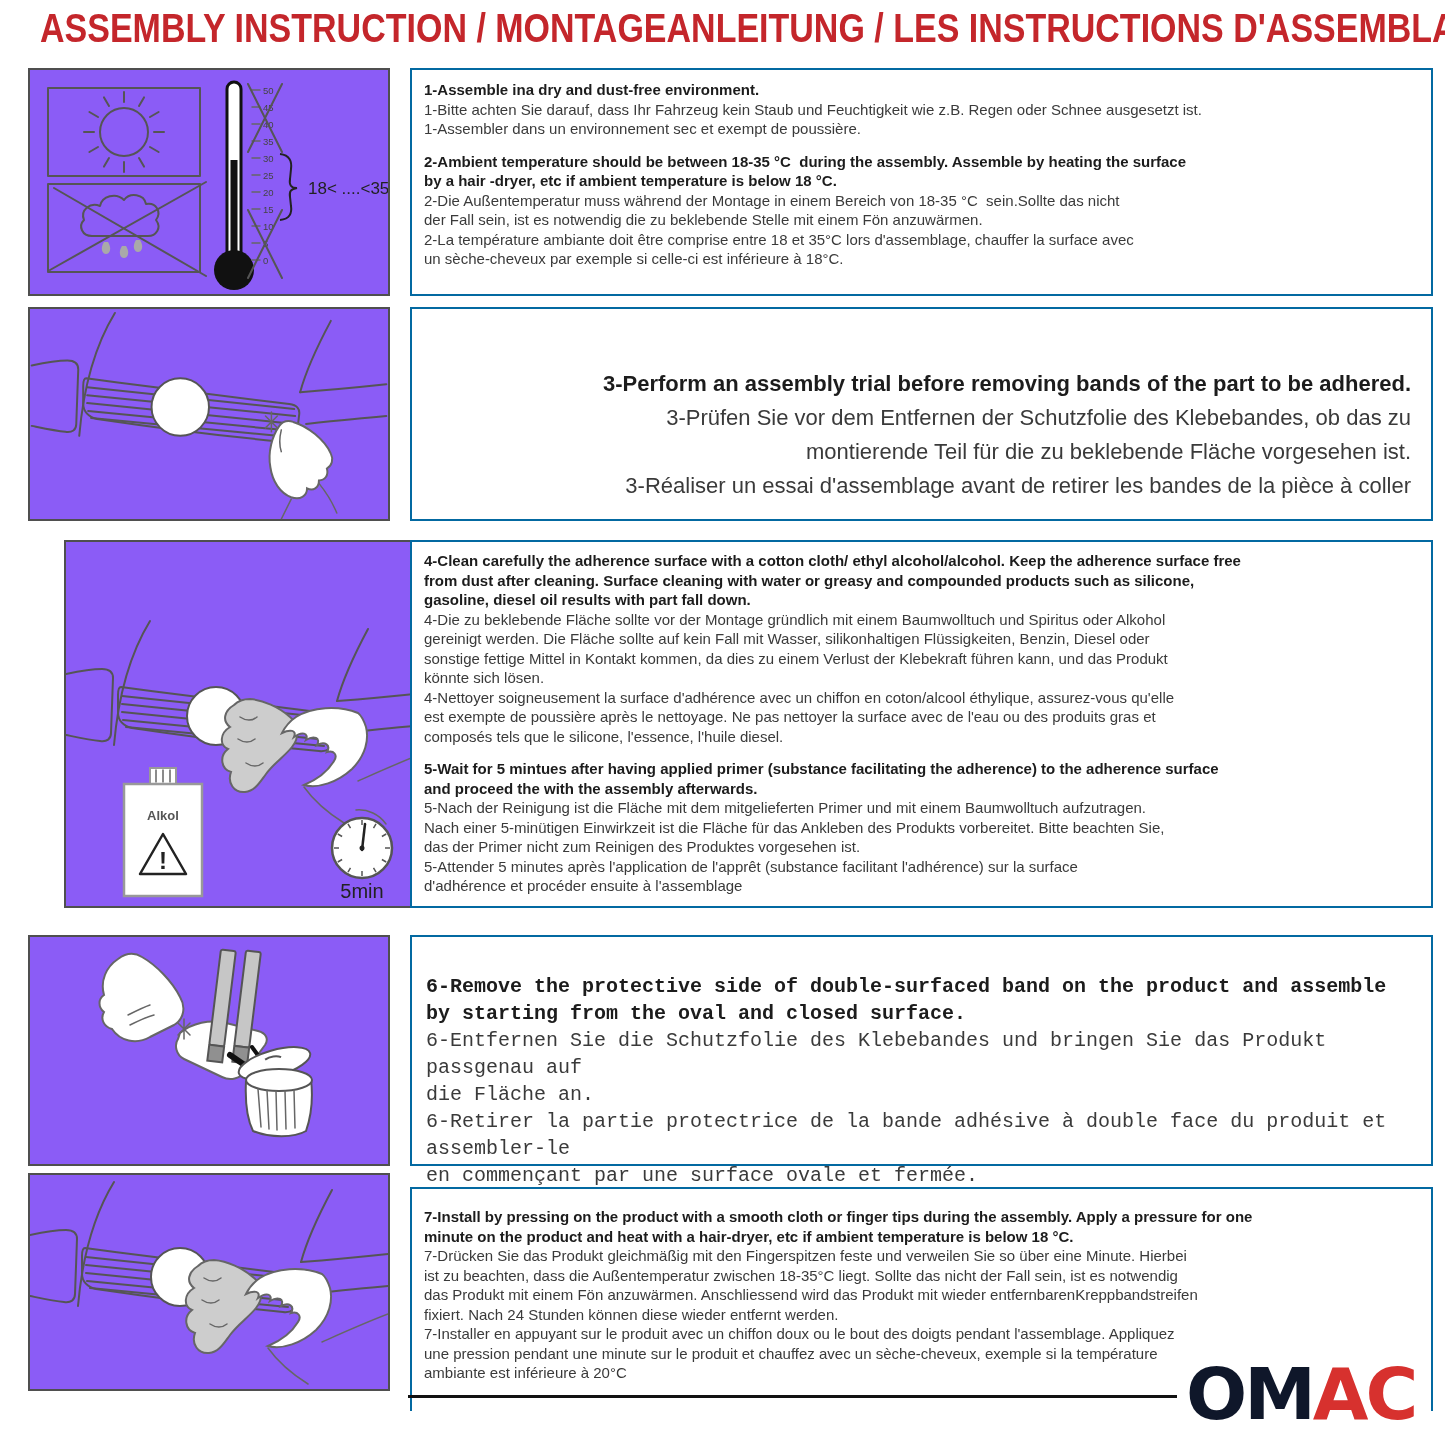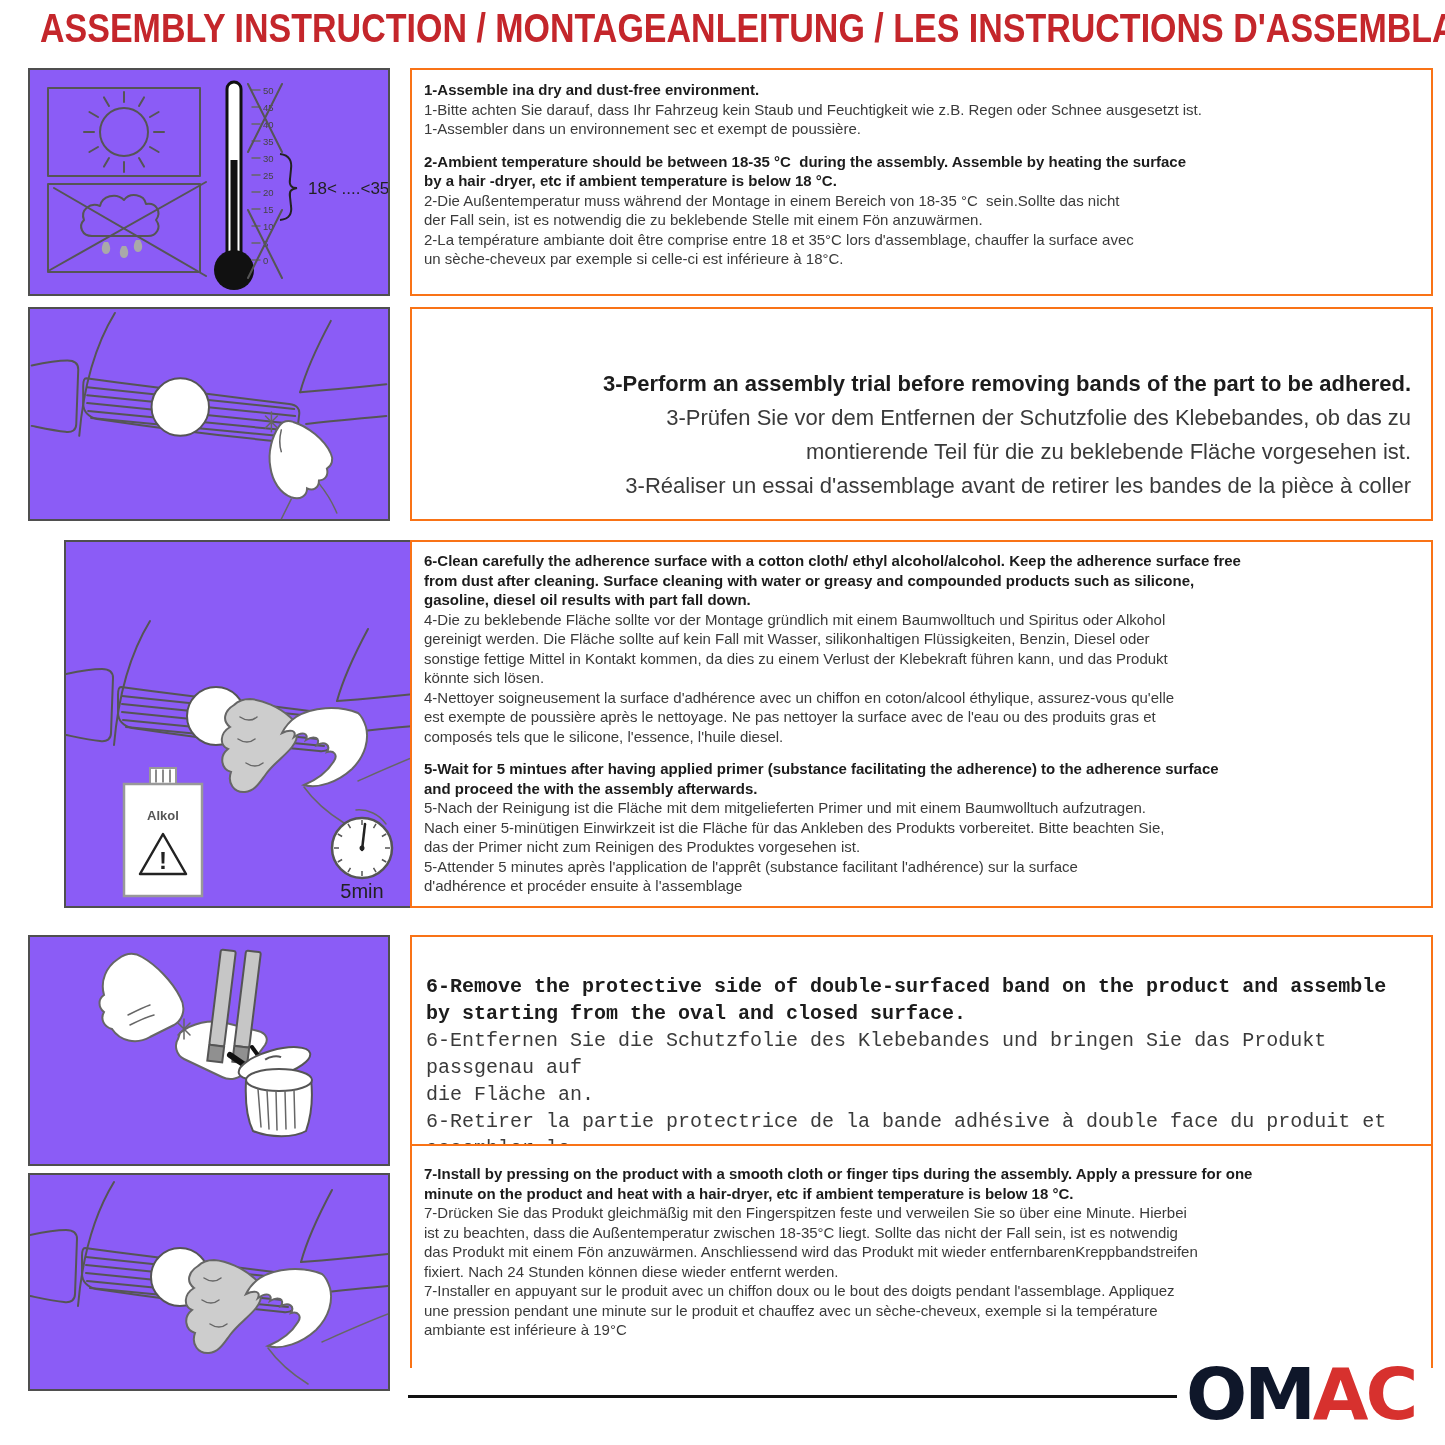--- a/index.html
+++ b/index.html
@@ -1,20 +1,20 @@
 <!DOCTYPE html>
 <html><head>
 <meta charset="utf-8">
 <style>
   html,body{margin:0;padding:0;background:#ffffff;}
   body{width:1445px;height:1445px;position:relative;font-family:"Liberation Sans",sans-serif;overflow:hidden;}
   .title{position:absolute;left:40px;top:6px;font-size:40px;font-weight:bold;color:#c4262b;
          white-space:nowrap;transform:scaleX(0.85);transform-origin:left center;letter-spacing:0px;}
   .illus{position:absolute;left:28px;width:362px;border:2px solid #4f4f4f;background:#8b5cf6;box-sizing:border-box;}
-  .tbox{position:absolute;left:410px;width:1023px;border:2px solid #f97316;background:#fff;box-sizing:border-box;}
+  .tbox{position:absolute;left:410px;width:1023px;border:2px solid #0369a1;background:#fff;box-sizing:border-box;}
   .tbox p{margin:0;white-space:pre-wrap;}
   .sm{font-size:15px;line-height:19.5px;color:#3a3a3a;}
   .md{font-size:20px;line-height:27px;color:#3a3a3a;font-family:Liberation Mono, monospace;}
   .lg{font-size:22px;line-height:34px;color:#3a3a3a;}
   p.b{font-weight:bold;color:#1c1c1c;}
   .gap{margin-top:13px !important;}
   .pad1{padding:10px 6px 0 12px;}
   .pad2{padding:58px 20px 0 14px;}
   .pad3{padding:9px 6px 0 12px;}
   .pad4{padding:36px 20px 0 14px;}
@@ -152,21 +152,21 @@
       <g stroke="#555" stroke-width="1.5">
         <path d="M0,-28 L0,-23 M14,-24.2 L11.5,-19.9 M24.2,-14 L19.9,-11.5 M28,0 L23,0 M24.2,14 L19.9,11.5 M14,24.2 L11.5,19.9 M0,28 L0,23 M-14,24.2 L-11.5,19.9 M-24.2,14 L-19.9,11.5 M-28,0 L-23,0 M-24.2,-14 L-19.9,-11.5 M-14,-24.2 L-11.5,-19.9"></path>
       </g>
       <path d="M0,2 L3,-24" stroke="#222" stroke-width="2.5" stroke-linecap="round"></path>
       <circle cx="0" cy="0" r="2.5" fill="#222"></circle>
       <text x="0" y="50" font-size="20" fill="#222" text-anchor="middle">5min</text>
     </g>
   </svg>
 </div>
 <div class="tbox pad3" style="top:540px;height:368px;">
-  <p class="sm b">6-Clean carefully the adherence surface with a cotton cloth/ ethyl alcohol/alcohol. Keep the adherence surface free
+  <p class="sm b">4-Clean carefully the adherence surface with a cotton cloth/ ethyl alcohol/alcohol. Keep the adherence surface free
 from dust after cleaning. Surface cleaning with water or greasy and compounded products such as silicone,
 gasoline, diesel oil results with part fall down.</p>
   <p class="sm">4-Die zu beklebende Fläche sollte vor der Montage gründlich mit einem Baumwolltuch und Spiritus oder Alkohol
 gereinigt werden. Die Fläche sollte auf kein Fall mit Wasser, silikonhaltigen Flüssigkeiten, Benzin, Diesel oder
 sonstige fettige Mittel in Kontakt kommen, da dies zu einem Verlust der Klebekraft führen kann, und das Produkt
 könnte sich lösen.</p>
   <p class="sm">4-Nettoyer soigneusement la surface d'adhérence avec un chiffon en coton/alcool éthylique, assurez-vous qu'elle
 est exempte de poussière après le nettoyage. Ne pas nettoyer la surface avec de l'eau ou des produits gras et
 composés tels que le silicone, l'essence, l'huile diesel.</p>
   <p class="sm b gap">5-Wait for 5 mintues after having applied primer (substance facilitating the adherence) to the adherence surface
@@ -217,26 +217,26 @@
   <p class="md">6-Retirer la partie protectrice de la bande adhésive à double face du produit et assembler-le
 en commençant par une surface ovale et fermée.</p>
 </div>
 
 <div class="illus" style="top:1173px;height:218px;">
   <svg viewBox="0 0 358 214" width="358" height="214">
     <use href="#sym-car" y="2"></use>
     <use href="#sym-clothhand" y="2"></use>
   </svg>
 </div>
-<div class="tbox pad5" id="box5" style="top:1144px;">
+<div class="tbox pad5" id="box5" style="top:1187px;">
   <p class="sm b">7-Install by pressing on the product with a smooth cloth or finger tips during the assembly. Apply a pressure for one
 minute on the product and heat with a hair-dryer, etc if ambient temperature is below 18 °C.</p>
   <p class="sm">7-Drücken Sie das Produkt gleichmäßig mit den Fingerspitzen feste und verweilen Sie so über eine Minute. Hierbei
 ist zu beachten, dass die Außentemperatur zwischen 18-35°C liegt. Sollte das nicht der Fall sein, ist es notwendig
 das Produkt mit einem Fön anzuwärmen. Anschliessend wird das Produkt mit wieder entfernbarenKreppbandstreifen
 fixiert. Nach 24 Stunden können diese wieder entfernt werden.</p>
   <p class="sm">7-Installer en appuyant sur le produit avec un chiffon doux ou le bout des doigts pendant l'assemblage. Appliquez
 une pression pendant une minute sur le produit et chauffez avec un sèche-cheveux, exemple si la température
-ambiante est inférieure à 19°C</p>
+ambiante est inférieure à 20°C</p>
 </div>
 
 <div class="bottom-line"></div>
 <div class="logo"><span class="lb">OM</span><span class="lr">AC</span></div>
 
 </body></html>

